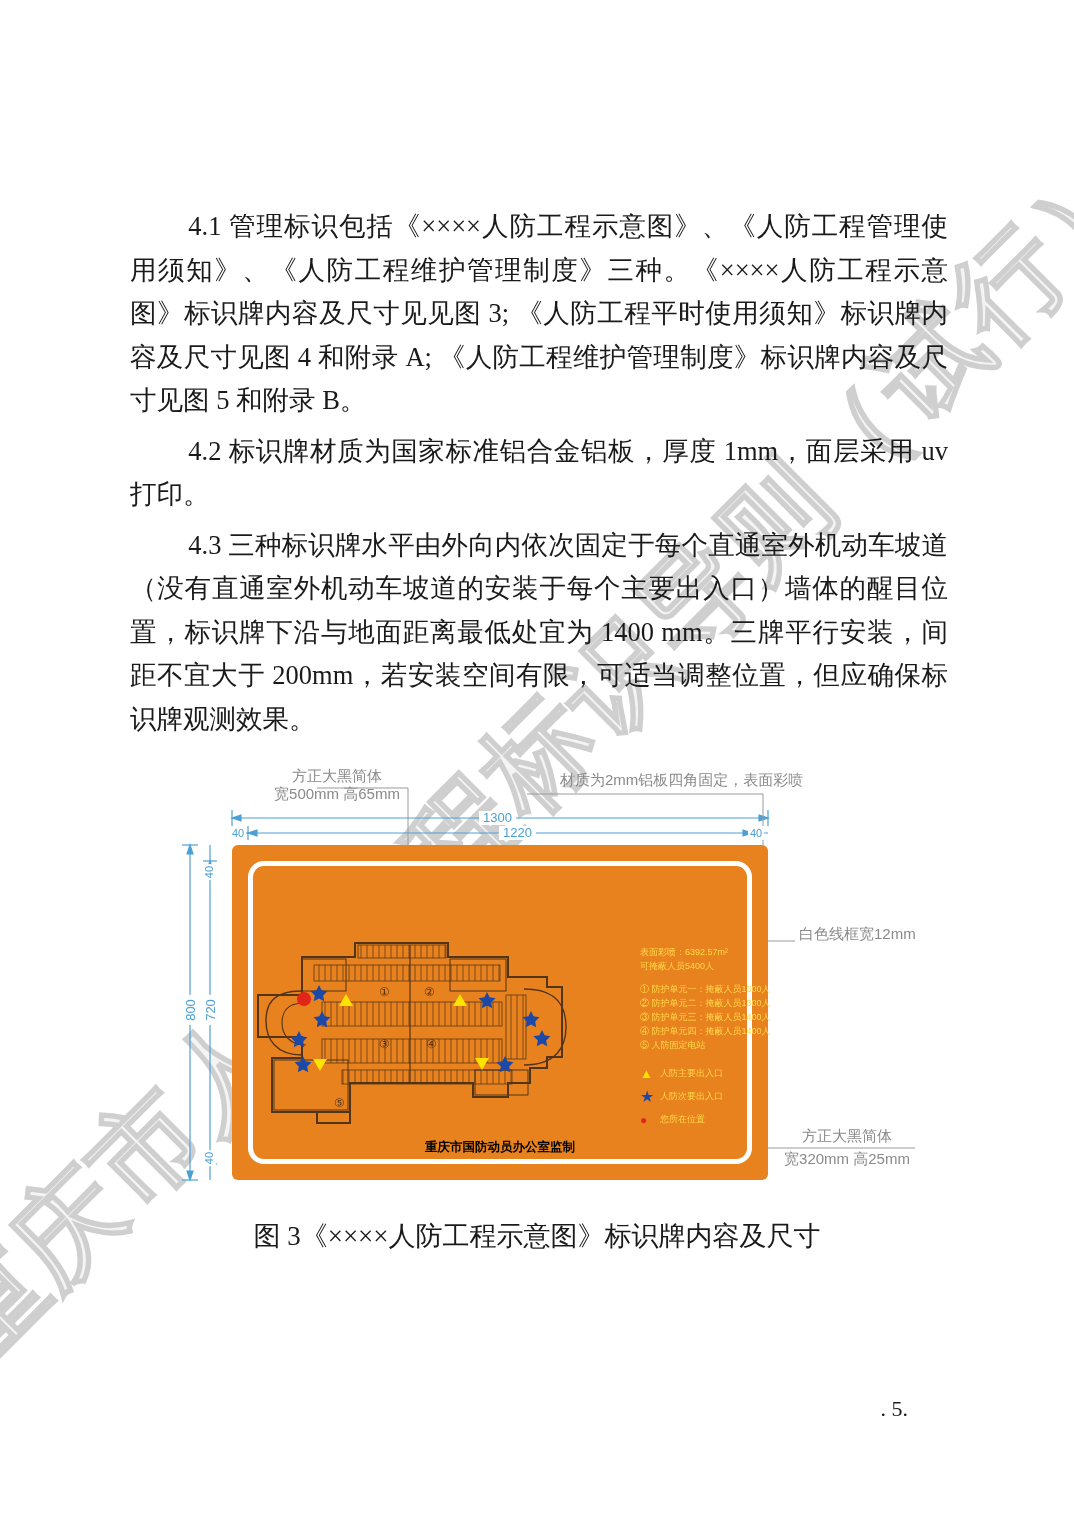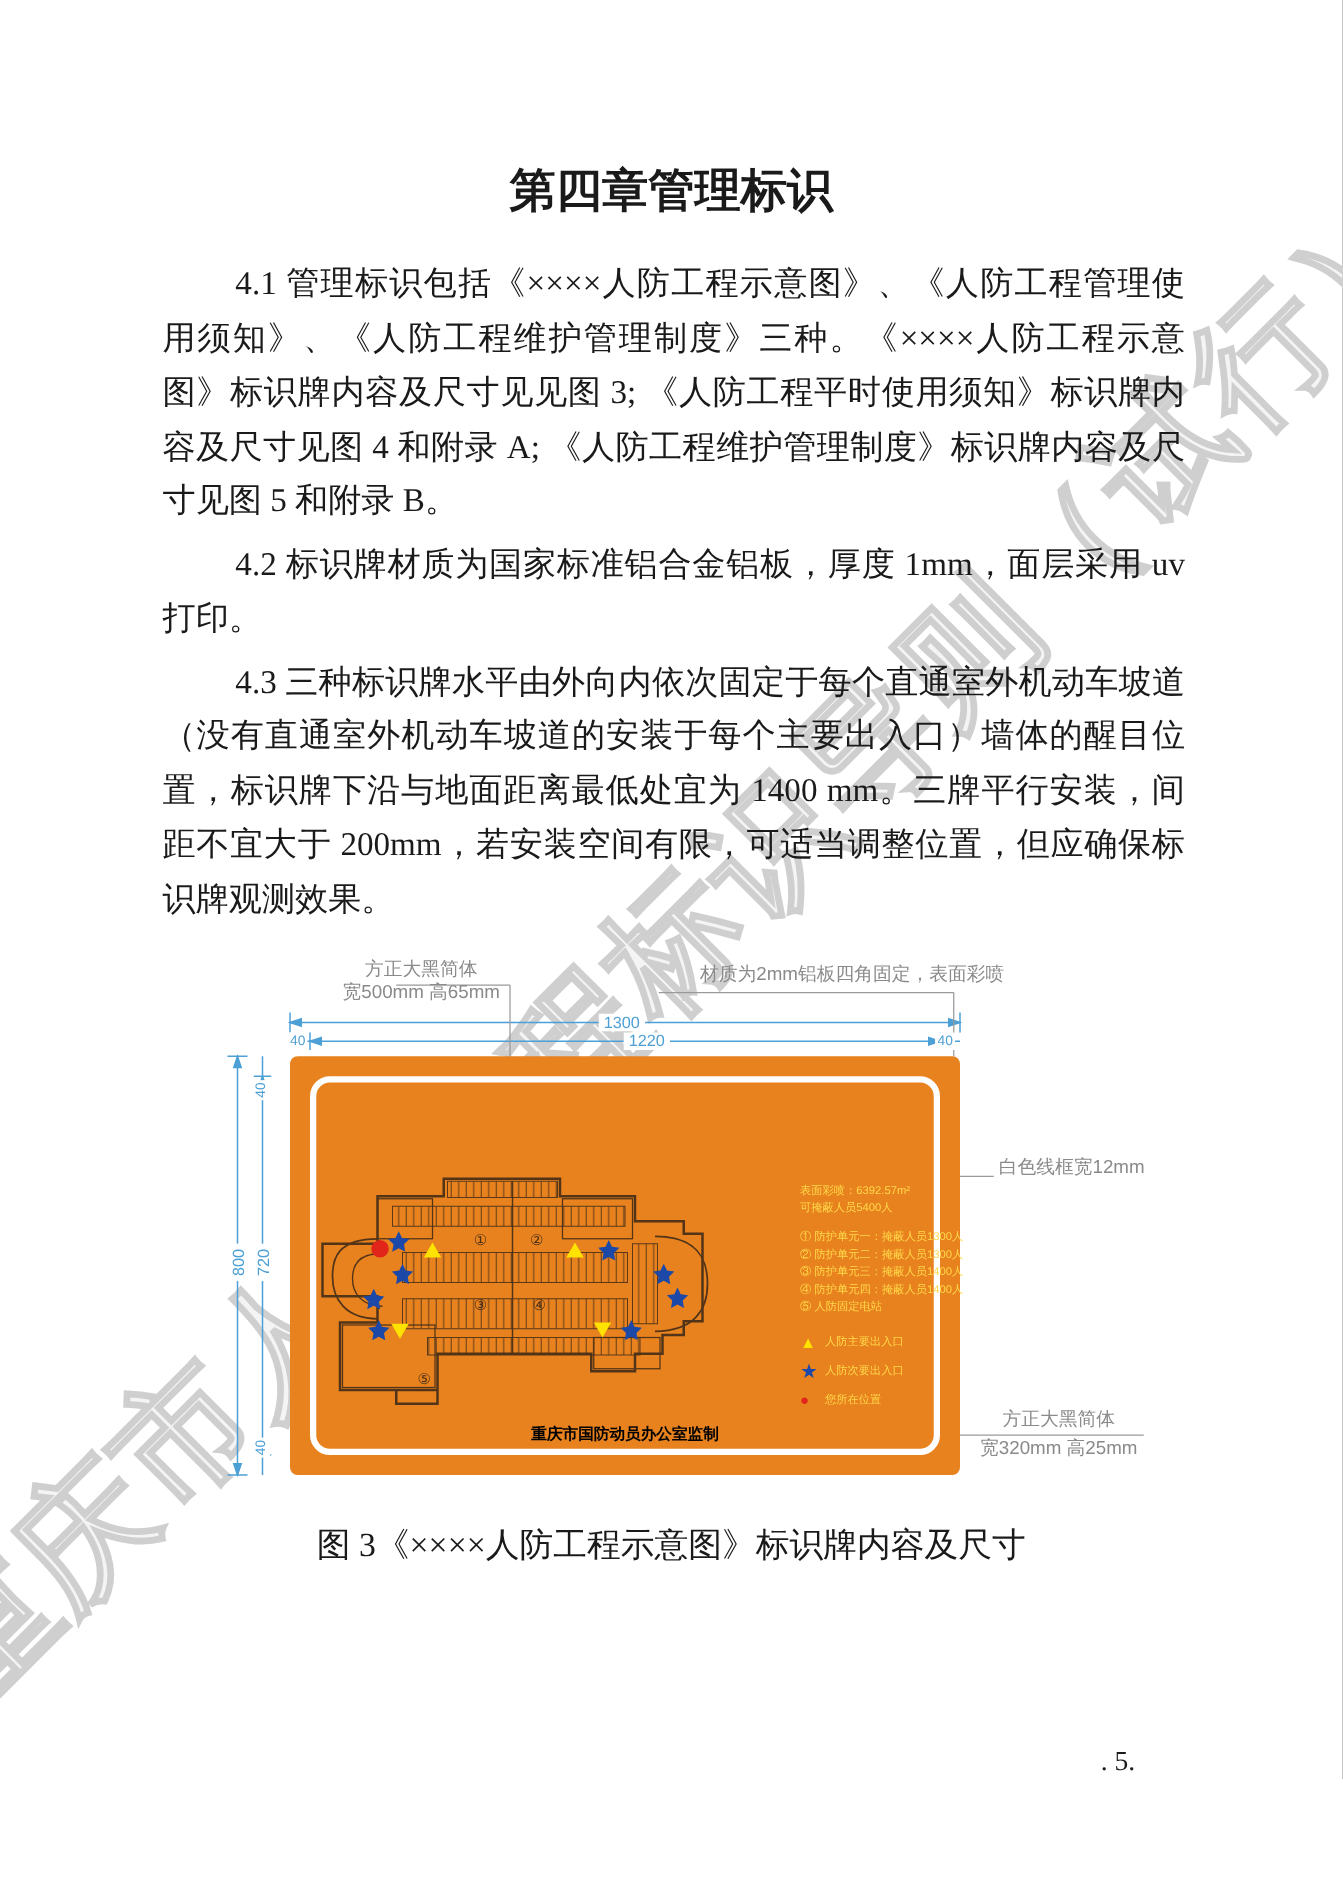--- a/index.html
+++ b/index.html
@@ -53,21 +53,20 @@
       font-size:28.5px;line-height:46px;z-index:2;}
   .page-num{position:absolute;top:1396px;right:166px;font-size:22px;z-index:2;}
 </style>
 </head>
 <body>
 
 <div class="page">
 
   <div class="watermark">重庆市人防工程标识导则（试行）</div>
 
-  <h1 class="doc-title">第四章管理标识</h1>
 
   <div class="body-text">
     <p>4.1 管理标识包括《××××人防工程示意图》、《人防工程管理使用须知》、《人防工程维护管理制度》三种。《××××人防工程示意图》标识牌内容及尺寸见见图 3; 《人防工程平时使用须知》标识牌内容及尺寸见图 4 和附录 A; 《人防工程维护管理制度》标识牌内容及尺寸见图 5 和附录 B。</p>
     <p>4.2 标识牌材质为国家标准铝合金铝板，厚度 1mm，面层采用 uv 打印。</p>
     <p>4.3 三种标识牌水平由外向内依次固定于每个直通室外机动车坡道（没有直通室外机动车坡道的安装于每个主要出入口）墙体的醒目位置，标识牌下沿与地面距离最低处宜为 1400 mm。三牌平行安装，间距不宜大于 200mm，若安装空间有限，可适当调整位置，但应确保标识牌观测效果。</p>
   </div>
 
   <div class="figure">
 
     <svg class="overlay" width="820" height="430" viewBox="0 0 820 430">

